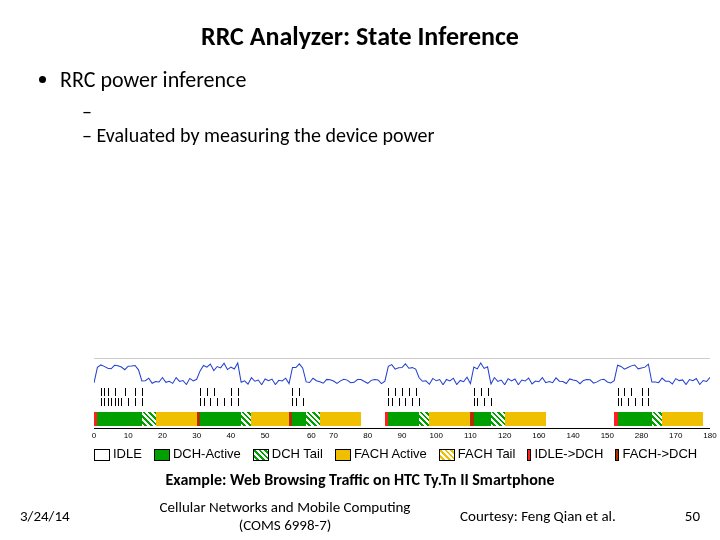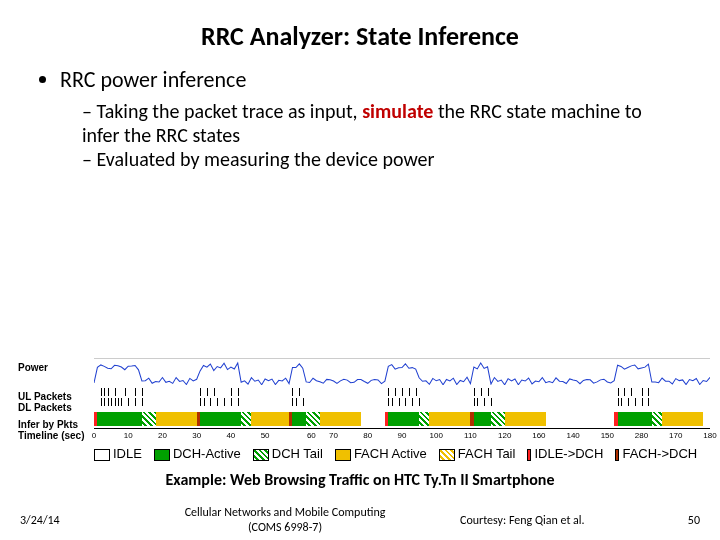--- a/index.html
+++ b/index.html
@@ -134,54 +134,47 @@
     left: 0; right: 0;
     top: 470px;
     text-align: center;
     font-weight: bold;
     font-size: 16px;
   }
   .footer {
     position: absolute;
     left: 0; right: 0;
     bottom: 6px;
-    font-size: 12px;
+    font-size: 15px;
     display: grid;
     grid-template-columns: 90px 1fr 200px 40px;
     align-items: center;
     padding: 0 20px;
   }
   .footer .mid { text-align: center; line-height: 1.2; }
   .footer .num { text-align: right; }
 </style>
 </head>
 <body>
 
 <div class="title">RRC Analyzer: State Inference</div>
 
 <div class="content">
   <ul class="b1">
     <li><span>RRC power inference</span>
       <ul class="b2">
-        <li><span class="wrap"><span>Taking the packet trace as input, </span><span class="hl">simulate</span><span> the RRC state machine to infer the RRC states</span></span>
+        <li>
         </li>
         <li><span class="wrap">Evaluated by measuring the device power</span></li>
       </ul>
     </li>
   </ul>
 </div>
 
 <div class="figure">
-  <div class="fig-labels">
-    <div style="margin-top:4px;font-weight:bold">Power</div>
-    <div style="margin-top:18px;font-weight:bold">UL Packets</div>
-    <div style="font-weight:bold">DL Packets</div>
-    <div style="margin-top:6px;font-weight:bold">Infer by Pkts</div>
-    <div style="font-weight:bold">Timeline (sec)</div>
-  </div>
 
   <div class="power-row">
     <svg width="100%" height="26" viewBox="0 0 600 26" preserveAspectRatio="none">
       <polyline class="poly" id="power-poly" points="0,24 3.3333333333333335,8.389909048942311 6.666666666666667,5.927915360590647 10,7.357528846125457 13.333333333333334,9.301268696318521 16.666666666666664,9.805073583603374 20,6.300610982511037 23.333333333333332,6.812200186782364 26.666666666666668,8.01171105747482 30,10.697191859736874 33.33333333333333,7.129974645891437 36.666666666666664,6.898557953193362 40,6.495797840494662 43.33333333333333,10.84660639734496 46.666666666666664,22.004421698219083 50,21.690011473258153 53.333333333333336,19.207322712722476 56.666666666666664,24.299755858004193 60,22.503383452223847 63.333333333333336,22.992538560032116 66.66666666666666,18.525476417064553 70,23.349308897113627 73.33333333333333,22.354614984093534 76.66666666666666,24.413318425572612 80,18.61809107806204 83.33333333333334,22.424069700449042 86.66666666666666,21.536705434606123 90,25.502730510917036 93.33333333333333,19.382243550352683 96.66666666666667,21.92918736991073 100,20.28904815525186 103.33333333333333,11.917596901818904 106.66666666666667,6.483984327115651 109.99999999999999,8.095456499089057 113.33333333333333,5.025548417330858 116.66666666666667,11.545728321922224 120,7.482538190262526 123.33333333333333,8.893144083891038 126.66666666666667,4.183736404367666 130,10.546043818102246 133.33333333333331,7.993289513558025 136.66666666666666,10.042050658777113 140,4.064705885465866 143.33333333333334,23.289549953463492 146.66666666666666,21.829624031462725 150,25.114131886784044 153.33333333333331,18.722684316378363 156.66666666666669,22.222887976425742 160,21.07148352762005 163.33333333333331,25.69097470386514 166.66666666666669,19.944813567666888 170,21.704601258293735 173.33333333333331,20.03543885922811 176.66666666666669,25.518247500811235 180,21.32858031936397 183.33333333333334,21.874286921276052 186.66666666666666,19.15729526053387 190,24.60034174921434 193.33333333333334,8.428460763127902 196.66666666666666,8.60269590527177 200,4.830404101952431 203.33333333333334,9.200389821400348 206.66666666666666,22.917919891593268 210,23.541082038702218 213.33333333333334,19.259147214803818 216.66666666666666,21.74560739266707 219.99999999999997,22.707274994387934 223.33333333333334,24.25161218946162 226.66666666666666,20.38149550579239 230.00000000000003,20.67269266545625 233.33333333333334,21.97416507271617 236.66666666666666,24.3708469709639 240,21.889167591567627 243.33333333333334,20.2700351741606 246.66666666666666,21.095496754343813 250,23.746138203295608 253.33333333333334,23.338052555163493 256.66666666666663,20.574651345367336 260,20.505954577691565 263.3333333333333,22.494735914310862 266.66666666666663,24.308393396409656 270,21.361644576522824 273.3333333333333,20.53515832237351 276.6666666666667,20.963798708790527 280,24.555943963535235 283.3333333333333,22.229978869618172 286.6666666666667,7.283401029442162 290,5.605918937610998 293.3333333333333,10.098631701918878 296.6666666666667,8.75295610917112 300,8.581722977486233 303.3333333333333,4.815824032033661 306.66666666666663,9.206961370023233 310.00000000000006,8.638007872758298 313.33333333333337,10.051080014387177 316.6666666666667,18.78818607637337 320,22.30176963147879 323.3333333333333,21.836992585650577 326.66666666666663,25.23894138935487 330,19.448718305805144 333.33333333333337,21.796986173219434 336.6666666666667,20.566384746312135 340,25.783189073172405 343.3333333333333,20.483809161585153 346.66666666666663,21.945261267682387 350,19.22986728842809 353.33333333333337,25.543148526561097 356.6666666666667,21.457738310100037 360,22.743257156028704 363.3333333333333,18.271716742848582 366.6666666666667,24.649650876781475 370,7.974341016774364 373.3333333333333,9.931462037475665 376.6666666666667,4.014817248540162 380,9.455772763632677 383.3333333333333,7.8236633339175174 386.6666666666667,25.088634040576903 390,18.54280119660297 393.3333333333333,22.406390587462585 396.66666666666663,21.059679805267344 400,25.786190602598854 403.33333333333337,19.66961021329103 406.6666666666667,21.874509800365374 410,19.98049532568336 413.3333333333333,25.74581339925923 416.66666666666663,21.007655295400493 420,22.024526633745182 423.33333333333337,19.018306357061547 426.6666666666667,24.942342882657933 430,22.10953177541248 433.3333333333333,22.752667056229367 436.66666666666663,18.579576490325394 439.99999999999994,23.614129583490076 443.33333333333337,22.631225852994223 446.6666666666667,23.726469308415833 450,18.894192629983188 453.3333333333333,22.177007332673863 456.66666666666663,22.45686437404276 460.00000000000006,24.508762183802844 463.33333333333337,19.929080659785917 466.6666666666667,21.07346179244361 470,21.73920593204294 473.3333333333333,24.720524734128958 476.66666666666663,21.398081163423413 480,20.612373175558638 483.33333333333337,20.841049735267582 486.6666666666667,24.182712262242376 490,22.86451860315043 493.3333333333333,20.85816603379636 496.66666666666663,20.199163451732726 500,22.984854508104476 503.33333333333337,23.898839255897748 506.6666666666667,21.61003236984048 510,6.160815203510531 513.3333333333333,7.4551374308682865 516.6666666666667,10.23346106058315 520,8.478783954239951 523.3333333333334,6.853069305694714 526.6666666666666,6.042881758799158 530,9.858007929751103 533.3333333333333,9.033004608798654 536.6666666666667,8.132967490373332 540,5.156524683680538 543.3333333333334,23.02001356533562 546.6666666666666,22.960702069403485 550,23.63699131167995 553.3333333333334,19.016564058235982 556.6666666666667,22.13092198388019 560,22.186963146849724 563.3333333333334,24.91171216405216 566.6666666666666,19.577427135298255 570,21.612015256682668 573.3333333333334,20.904288620244344 576.6666666666666,25.577693536023716 580,20.546898609060804 583.3333333333334,21.73697245778901 586.6666666666666,19.504381699123947 590,25.466483412887897 593.3333333333334,21.49589372538128 596.6666666666666,22.528995102457685 600,18.436389302137407"></polyline>
     </svg>
   </div>
 
   <div class="packets-row" id="packets">
       <div class="tick-ul" style="left: 1.11111%;"></div>
       <div class="tick-ul" style="left: 1.66667%;"></div>

